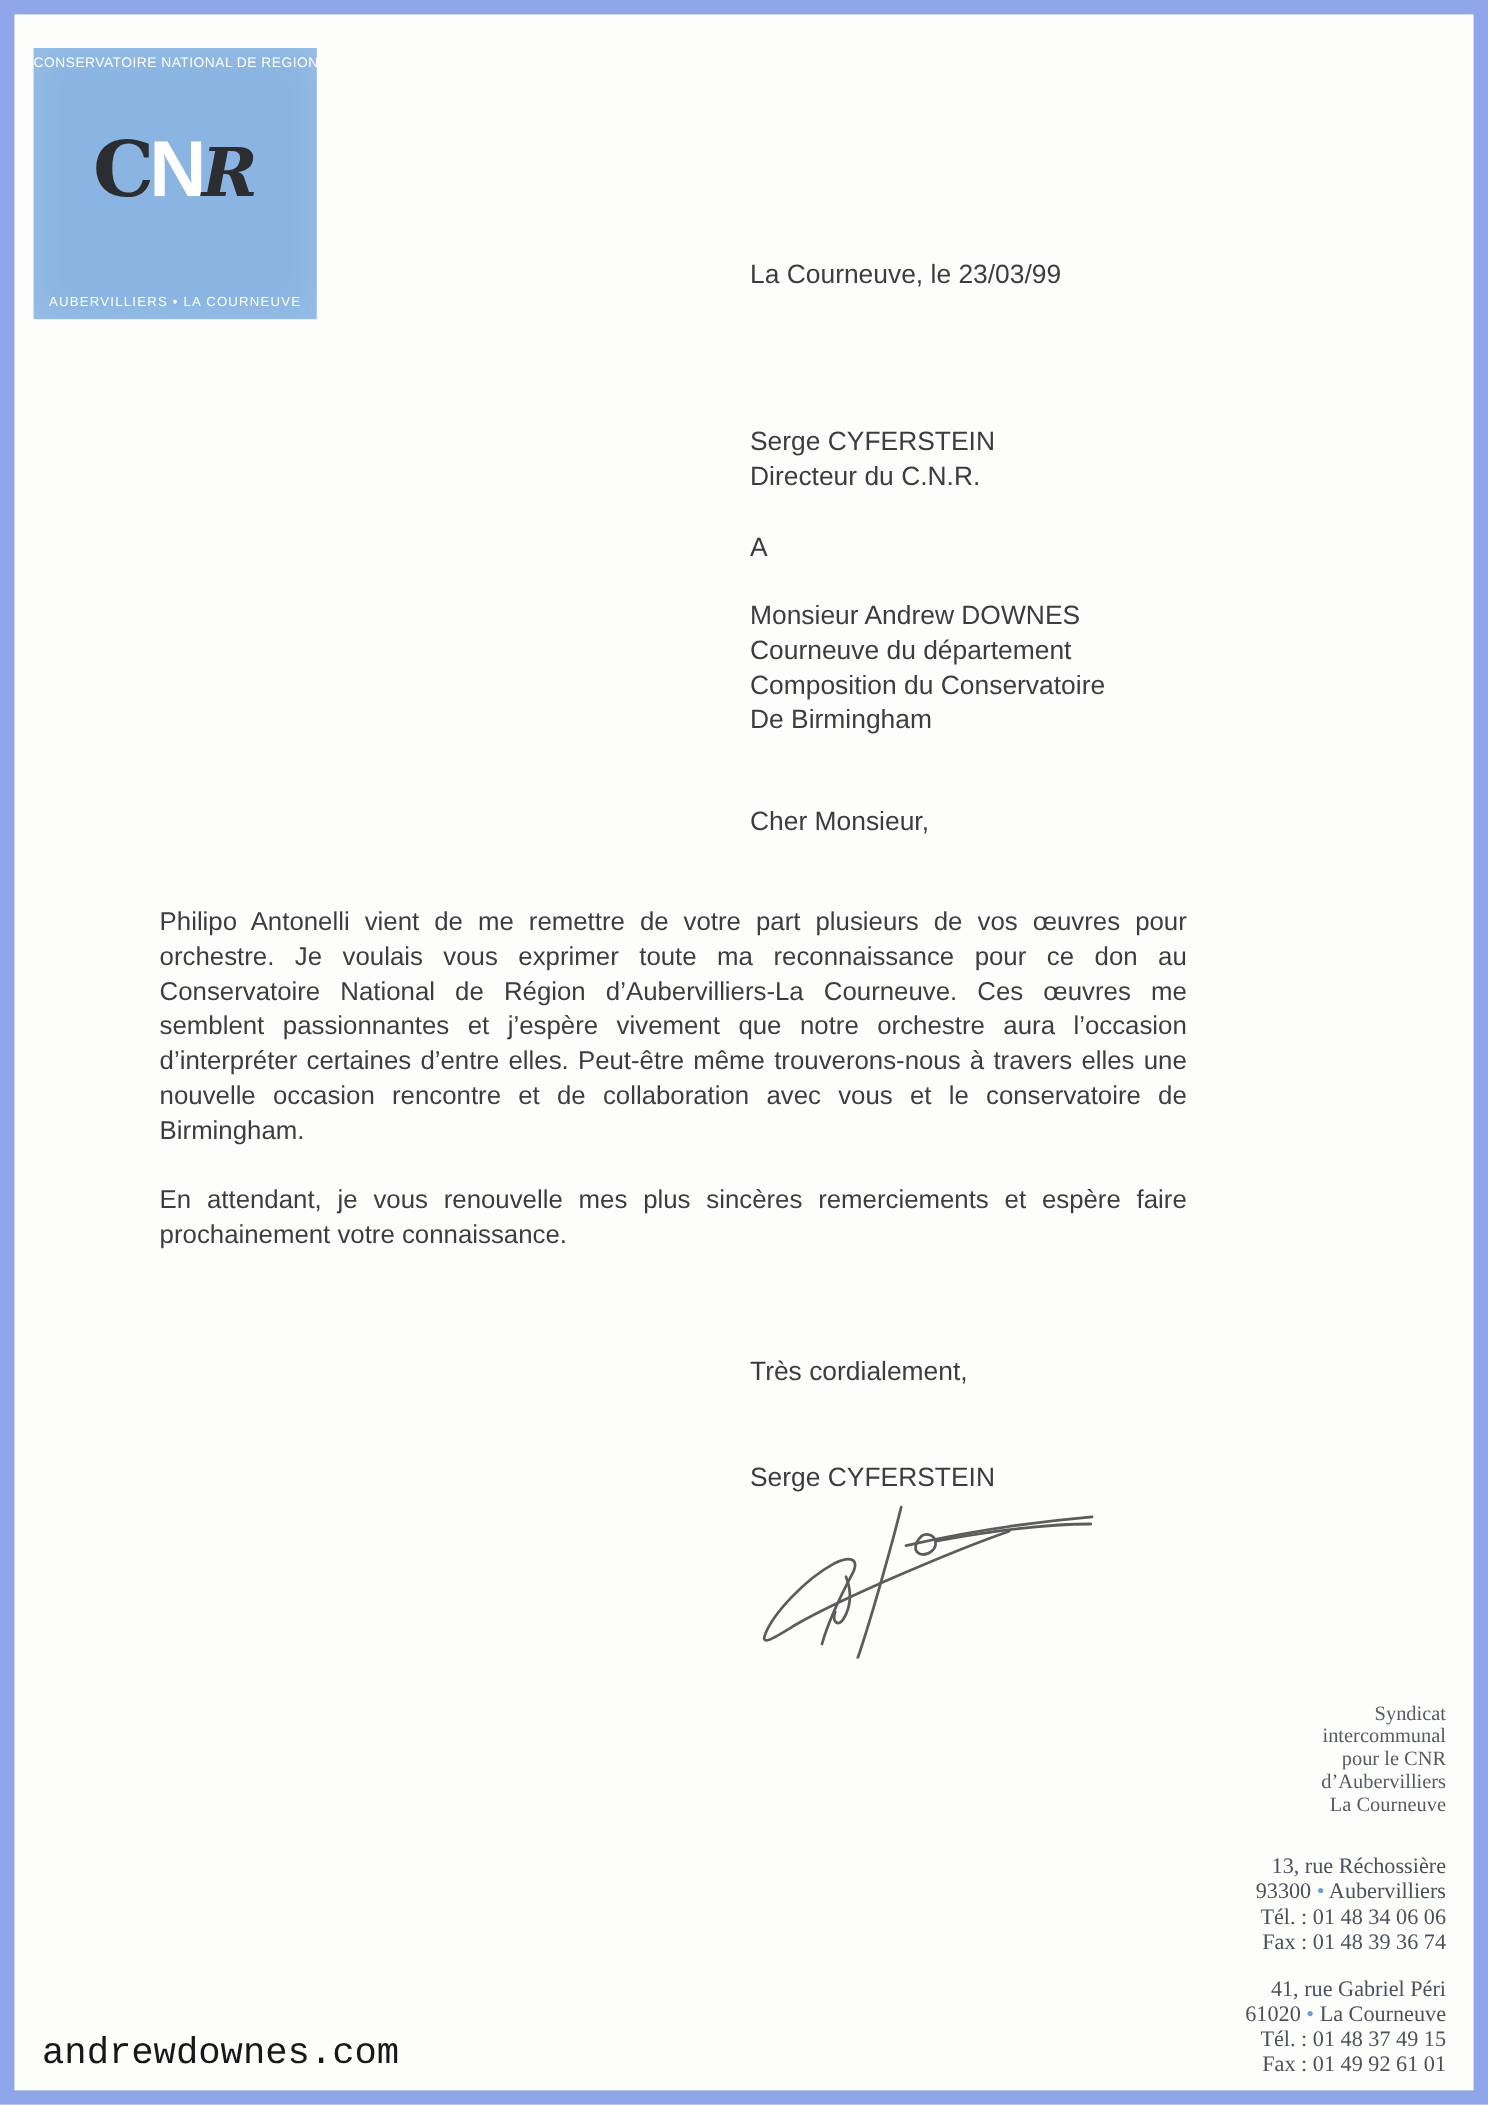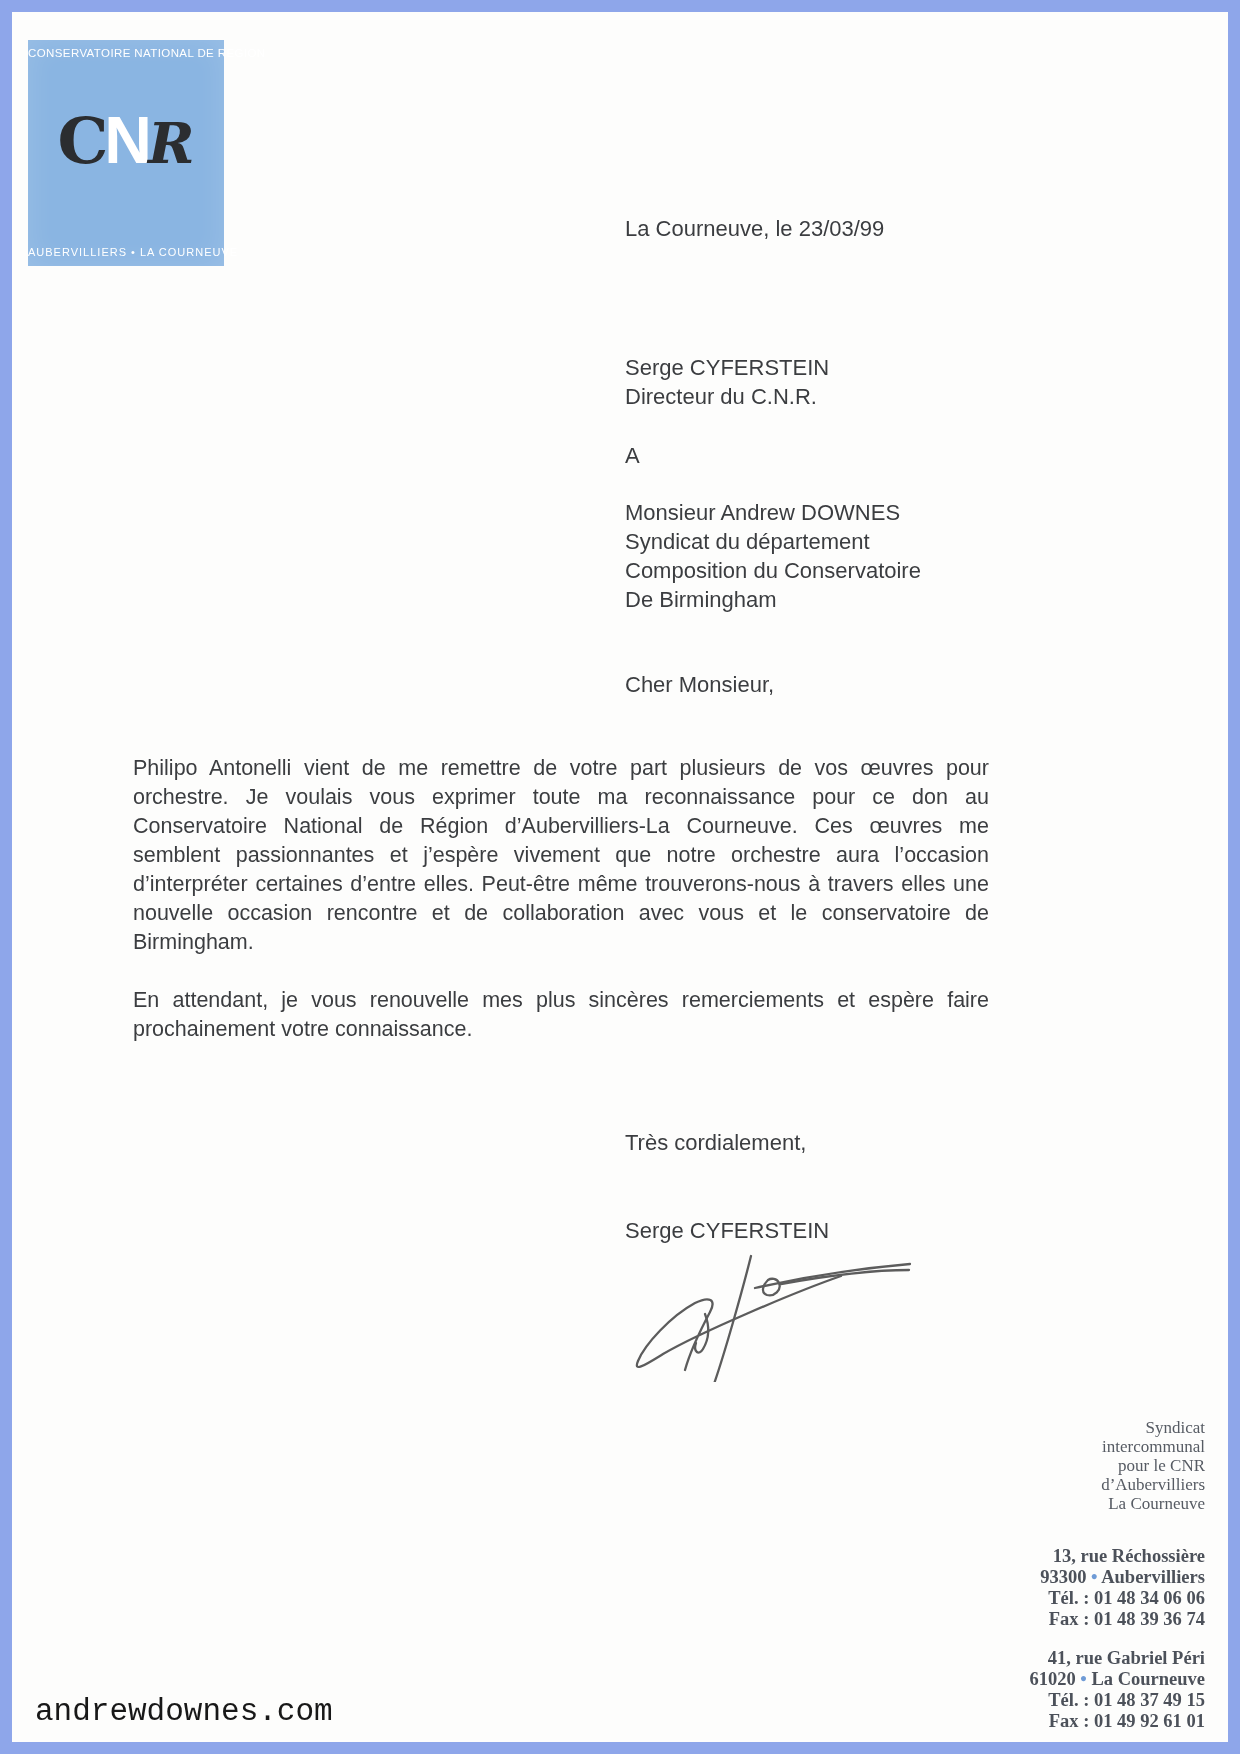--- a/index.html
+++ b/index.html
@@ -11,21 +11,21 @@
     background: #fdfdfc;
     border: 12px solid #8ea6ea;
     font-family: "Liberation Sans", sans-serif;
     color: #3b3d40;
     overflow: hidden;
   }
   
   .logo {
     position: absolute;
     left: 16px; top: 28px;           
-    width: 196px; height: 226px;
+    width: 236px; height: 226px;
     background: #8ab5e2;
     box-shadow: inset 0 0 30px rgba(255,255,255,0.15);
   }
   .logo-top {
     position: absolute; top: 7px; left: 0; right: 0;
     text-align: center;
     color: #ffffff;
     font-size: 11.5px;
     letter-spacing: 0.4px;
     white-space: nowrap;
@@ -91,21 +91,20 @@
     line-height: 19px;
     color: #565b63;
   }
   .address {
     position: absolute; right: 23px;
     text-align: right;
     font-family: "Liberation Serif", serif;
     font-size: 18.5px;
     line-height: 21px;
     color: #4c515a;
-    font-weight: bold;
   }
   .address-1 { top: 1534px; }
   .address-2 { top: 1636px; }
   .address .bullet { color: #6f9bd6; }
   .website {
     position: absolute; left: 23px; top: 1682px;
     font-family: Liberation Mono, monospace;
     font-size: 31px;
     color: #181818;
   }
@@ -127,21 +126,21 @@
 
   <div class="sender">
     <div>Serge CYFERSTEIN</div>
     <div>Directeur du C.N.R.</div>
   </div>
 
   <div class="to-label">A</div>
 
   <div class="recipient">
     <div>Monsieur Andrew DOWNES</div>
-    <div>Syndicat du département</div>
+    <div>Courneuve du département</div>
     <div>Composition du Conservatoire</div>
     <div>De Birmingham</div>
   </div>
 
   <div class="salutation">Cher Monsieur,</div>
 
   <div class="body-text">
     <p>Philipo Antonelli vient de me remettre de votre part plusieurs de vos œuvres pour orchestre. Je voulais vous exprimer toute ma reconnaissance pour ce don au Conservatoire National de Région d’Aubervilliers-La Courneuve. Ces œuvres me semblent passionnantes et j’espère vivement que notre orchestre aura l’occasion d’interpréter certaines d’entre elles. Peut-être même trouverons-nous à travers elles une nouvelle occasion rencontre et de collaboration avec vous et le conservatoire de Birmingham.</p>
     <p>En attendant, je vous renouvelle mes plus sincères remerciements et espère faire prochainement votre connaissance.</p>
   </div>

